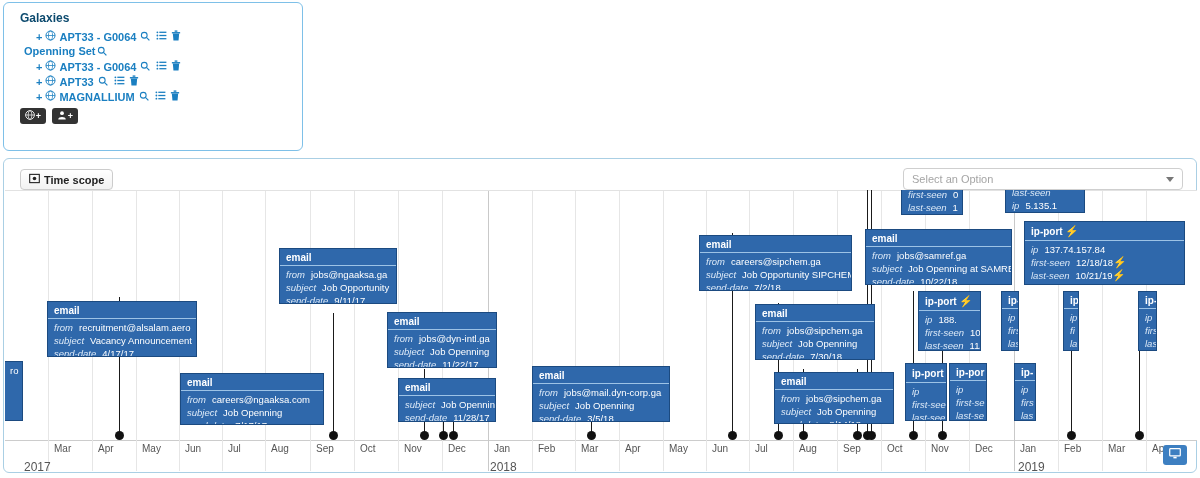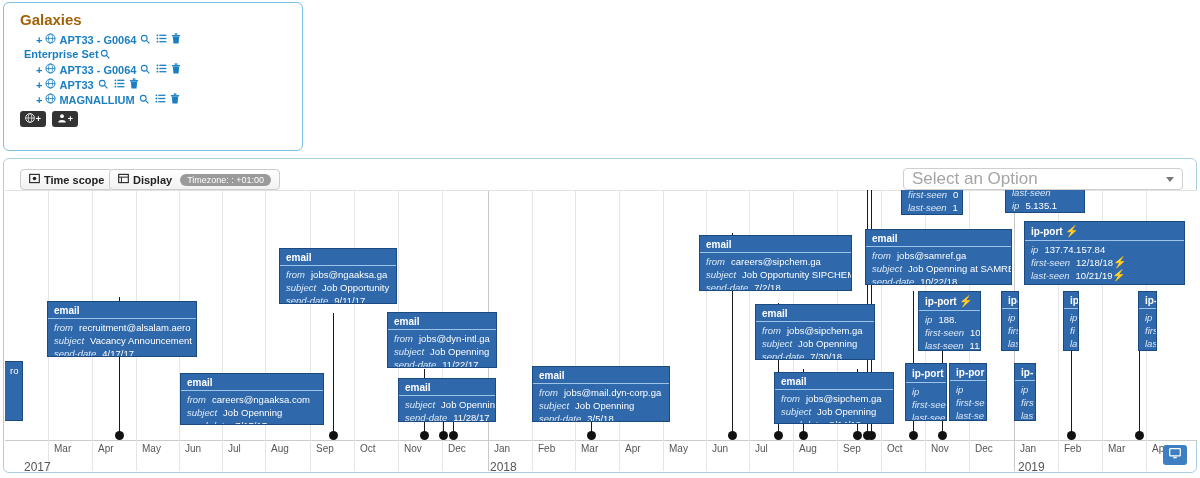--- a/index.html
+++ b/index.html
@@ -14,21 +14,21 @@
   
   #galaxies-panel {
     position: absolute; left: 3px; top: 2px;
     width: 300px; height: 149px;
     border: 1px solid #7ec0e8;
     border-radius: 6px;
     background: #ffffff;
     padding: 6px 10px;
   }
   .galaxies-title {
-    color: #a16207; font-size: 15px; font-weight: bold;
+    color: #0c4a6e; font-size: 12px; font-weight: bold;
     margin: 2px 0 5px 6px;
   }
   .gx-group {
     color: #1a7fc1; font-size: 11px; font-weight: bold;
     margin: 0 0 2px 10px; white-space: nowrap;
   }
   .gx-item {
     color: #1a7fc1; font-size: 11px; font-weight: bold;
     margin: 0 0 2px 22px; white-space: nowrap;
     display: flex; align-items: center; gap: 3px;
@@ -80,21 +80,21 @@
     font-size: 9px; font-weight: normal;
     margin-left: 4px;
   }
   #option-select {
     position: absolute; right: 13px; top: 5px;
     width: 280px; height: 22px;
     border: 1px solid #cfcfcf; border-radius: 4px;
     background: #ffffff;
     display: flex; align-items: center;
     padding: 0 8px;
-    font-size: 17px; color: #a5a5a5;
+    font-size: 11px; color: #a5a5a5;
   }
   #option-select .caret {
     position: absolute; right: 8px; top: 8px;
     width: 0; height: 0;
     border-left: 4px solid transparent;
     border-right: 4px solid transparent;
     border-top: 5px solid #777777;
   }
 
   
@@ -205,21 +205,21 @@
             </g>
           </svg></span>
         <span class="ic"><svg class="trash-ic" viewBox="0 0 14 16">
             <g fill="#1a7fc1">
               <rect x="1" y="3" width="12" height="2"></rect>
               <rect x="5" y="0.6" width="4" height="2"></rect>
               <path d="M2.4 5 h9.2 l-0.9 10.4 h-7.4 Z"></path>
             </g>
           </svg></span>
       </div>
-      <div class="gx-group"><span>Enterprise Set</span><span class="ic"><svg class="mag-ic" viewBox="0 0 16 16">
+      <div class="gx-group"><span>Openning Set</span><span class="ic"><svg class="mag-ic" viewBox="0 0 16 16">
             <circle cx="6.8" cy="6.8" r="4.6" fill="none" stroke="#1a7fc1" stroke-width="1.7"></circle>
             <line x1="10.3" y1="10.3" x2="15" y2="15" stroke="#1a7fc1" stroke-width="1.9"></line>
           </svg></span></div>
       <div class="gx-item">
         <span class="plus">+</span>
         <span class="ic"><svg class="globe-ic" viewBox="0 0 16 16">
             <circle cx="8" cy="8" r="6.6" fill="none" stroke="#1a7fc1" stroke-width="1.4"></circle>
             <ellipse cx="8" cy="8" rx="3" ry="6.6" fill="none" stroke="#1a7fc1" stroke-width="1.1"></ellipse>
             <line x1="1.4" y1="8" x2="14.6" y2="8" stroke="#1a7fc1" stroke-width="1.1"></line>
           </svg></span>
@@ -334,31 +334,20 @@
 
   <div id="timeline-toolbar">
     <div class="tb-btn" id="btn-timescope">
       <span class="ic">
         <svg width="11" height="11" viewBox="0 0 16 16">
             <rect x="1" y="2" width="14" height="12" fill="none" stroke="#222" stroke-width="1.6"></rect>
             <circle cx="8" cy="8" r="2.6" fill="#222"></circle>
           </svg>
       </span>
       <span>Time scope</span>
-    </div>
-    <div class="tb-btn" id="btn-display">
-      <span class="ic">
-        <svg width="11" height="11" viewBox="0 0 16 16">
-            <rect x="1" y="2" width="14" height="12" fill="none" stroke="#222" stroke-width="1.6"></rect>
-            <line x1="1" y1="6" x2="15" y2="6" stroke="#222" stroke-width="1.4"></line>
-            <line x1="5" y1="6" x2="5" y2="14" stroke="#222" stroke-width="1.4"></line>
-          </svg>
-      </span>
-      <span>Display</span>
-      <span class="tz-badge">Timezone: : +01:00</span>
     </div>
     <div id="option-select">
       <span>Select an Option</span>
       <span class="caret"></span>
     </div>
   </div>
 
   <div id="plot">
     <div id="plot-top-rule"></div>
     <div id="plot-gridlines">

